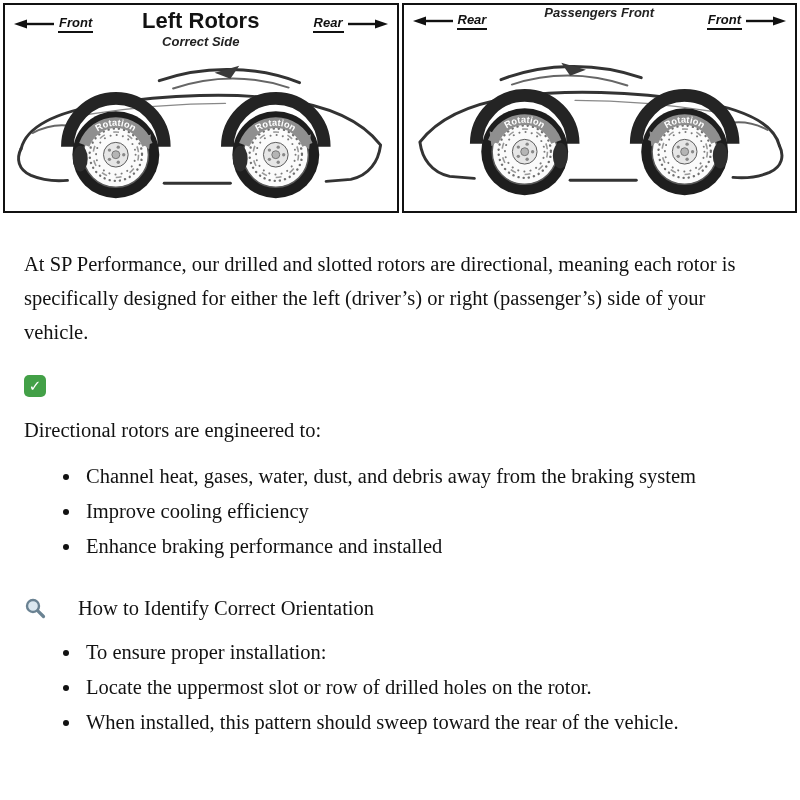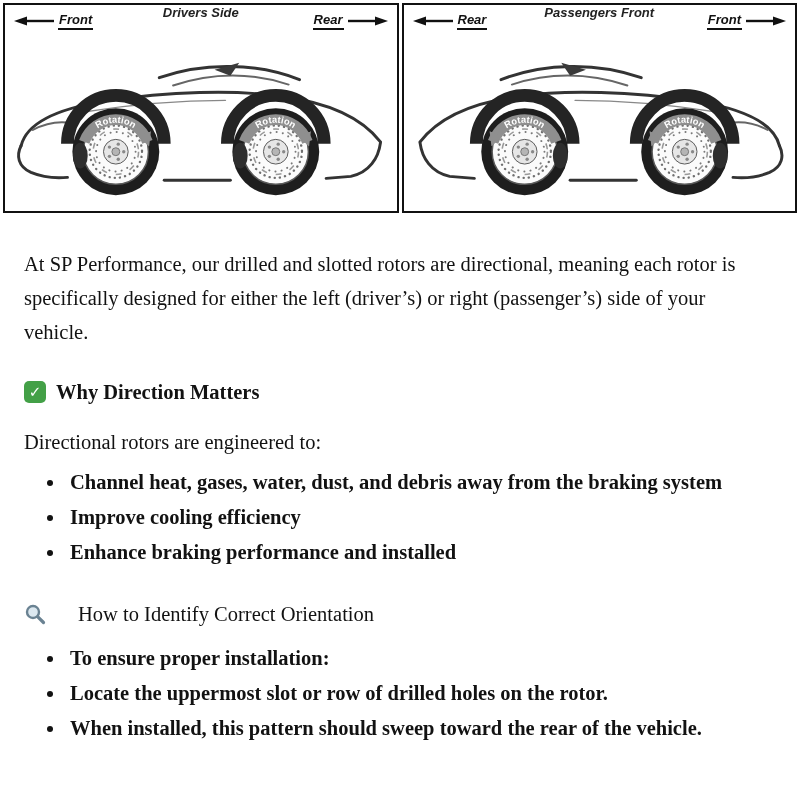--- a/index.html
+++ b/index.html
@@ -35,23 +35,23 @@
   .rot-band{fill:none;stroke:#8f8f8f;stroke-width:11;}
   .rot-text{font:bold 9.5px "Liberation Sans",sans-serif;fill:#fff;letter-spacing:.5px;}
   .hdr-arrow{fill:#111;}
 
   
   .article{padding:18px 28px 0 24px;font-size:20.5px;line-height:1.66;}
   .intro{margin:16px 0 10px;}
   .sec-heading{display:flex;align-items:center;gap:10px;font-size:20.5px;
                font-weight:bold;margin:26px 0 8px;}
   .sec-heading.normal{font-weight:normal;margin:28px 0 10px;gap:32px;}
-  .lead{margin:16px 0 6px;}
+  .lead{margin:16px 0 12px;}
   ul{margin:6px 0 14px;padding-left:42px;}
-  li{padding-left:4px;margin:1px 0;font-weight:bold;}
+  li{padding-left:4px;margin:1px 16px;}
 
   .check-icon{display:inline-flex;width:22px;height:22px;border-radius:5px;
               background:#43a047;color:#fff;align-items:center;justify-content:center;
               font:bold 15px "DejaVu Sans",sans-serif;flex:0 0 auto;}
   .mag-icon{display:inline-flex;flex:0 0 auto;}
 </style>
 </head>
 <body>
 
 <svg width="0" height="0" style="position:absolute">
@@ -69,21 +69,22 @@
 
   <div class="panel">
     <div class="panel-header">
       <div class="dir-label dir-left">
         <svg class="hdr-arrow" width="42" height="12">
           <polygon points="0,6 13,1.5 13,10.5"></polygon>
             <rect x="12" y="4.8" width="28" height="2.4"></rect>
         </svg>
         <span class="lbl">Front</span>
       </div>
-      <div class="panel-sub">Drivers Side</div>
+      <div class="panel-title">Left Rotors</div>
+      <div class="panel-sub">Correct Side</div>
       <div class="dir-label dir-right">
         <span class="lbl">Rear</span>
         <svg class="hdr-arrow" width="42" height="12">
           <polygon points="42,6 29,1.5 29,10.5"></polygon>
             <rect x="2" y="4.8" width="28" height="2.4"></rect>
         </svg>
       </div>
     </div>
 
     <svg class="car-svg" viewBox="0 0 380 158">
@@ -223,21 +224,20 @@
     </svg>
   </div>
 </div>
 
 <div class="article">
 
   <p class="intro">At SP Performance, our drilled and slotted rotors are directional, meaning each rotor is specifically designed for either the left (driver’s) or right (passenger’s) side of your vehicle.</p>
 
   <div class="sec-heading">
     <span class="check-icon">✓</span>
-    <span>Why Direction Matters</span>
   </div>
 
   <p class="lead">Directional rotors are engineered to:</p>
 
   <ul>
     <li>Channel heat, gases, water, dust, and debris away from the braking system</li>
     <li>Improve cooling efficiency</li>
     <li>Enhance braking performance and installed</li>
   </ul>
 

